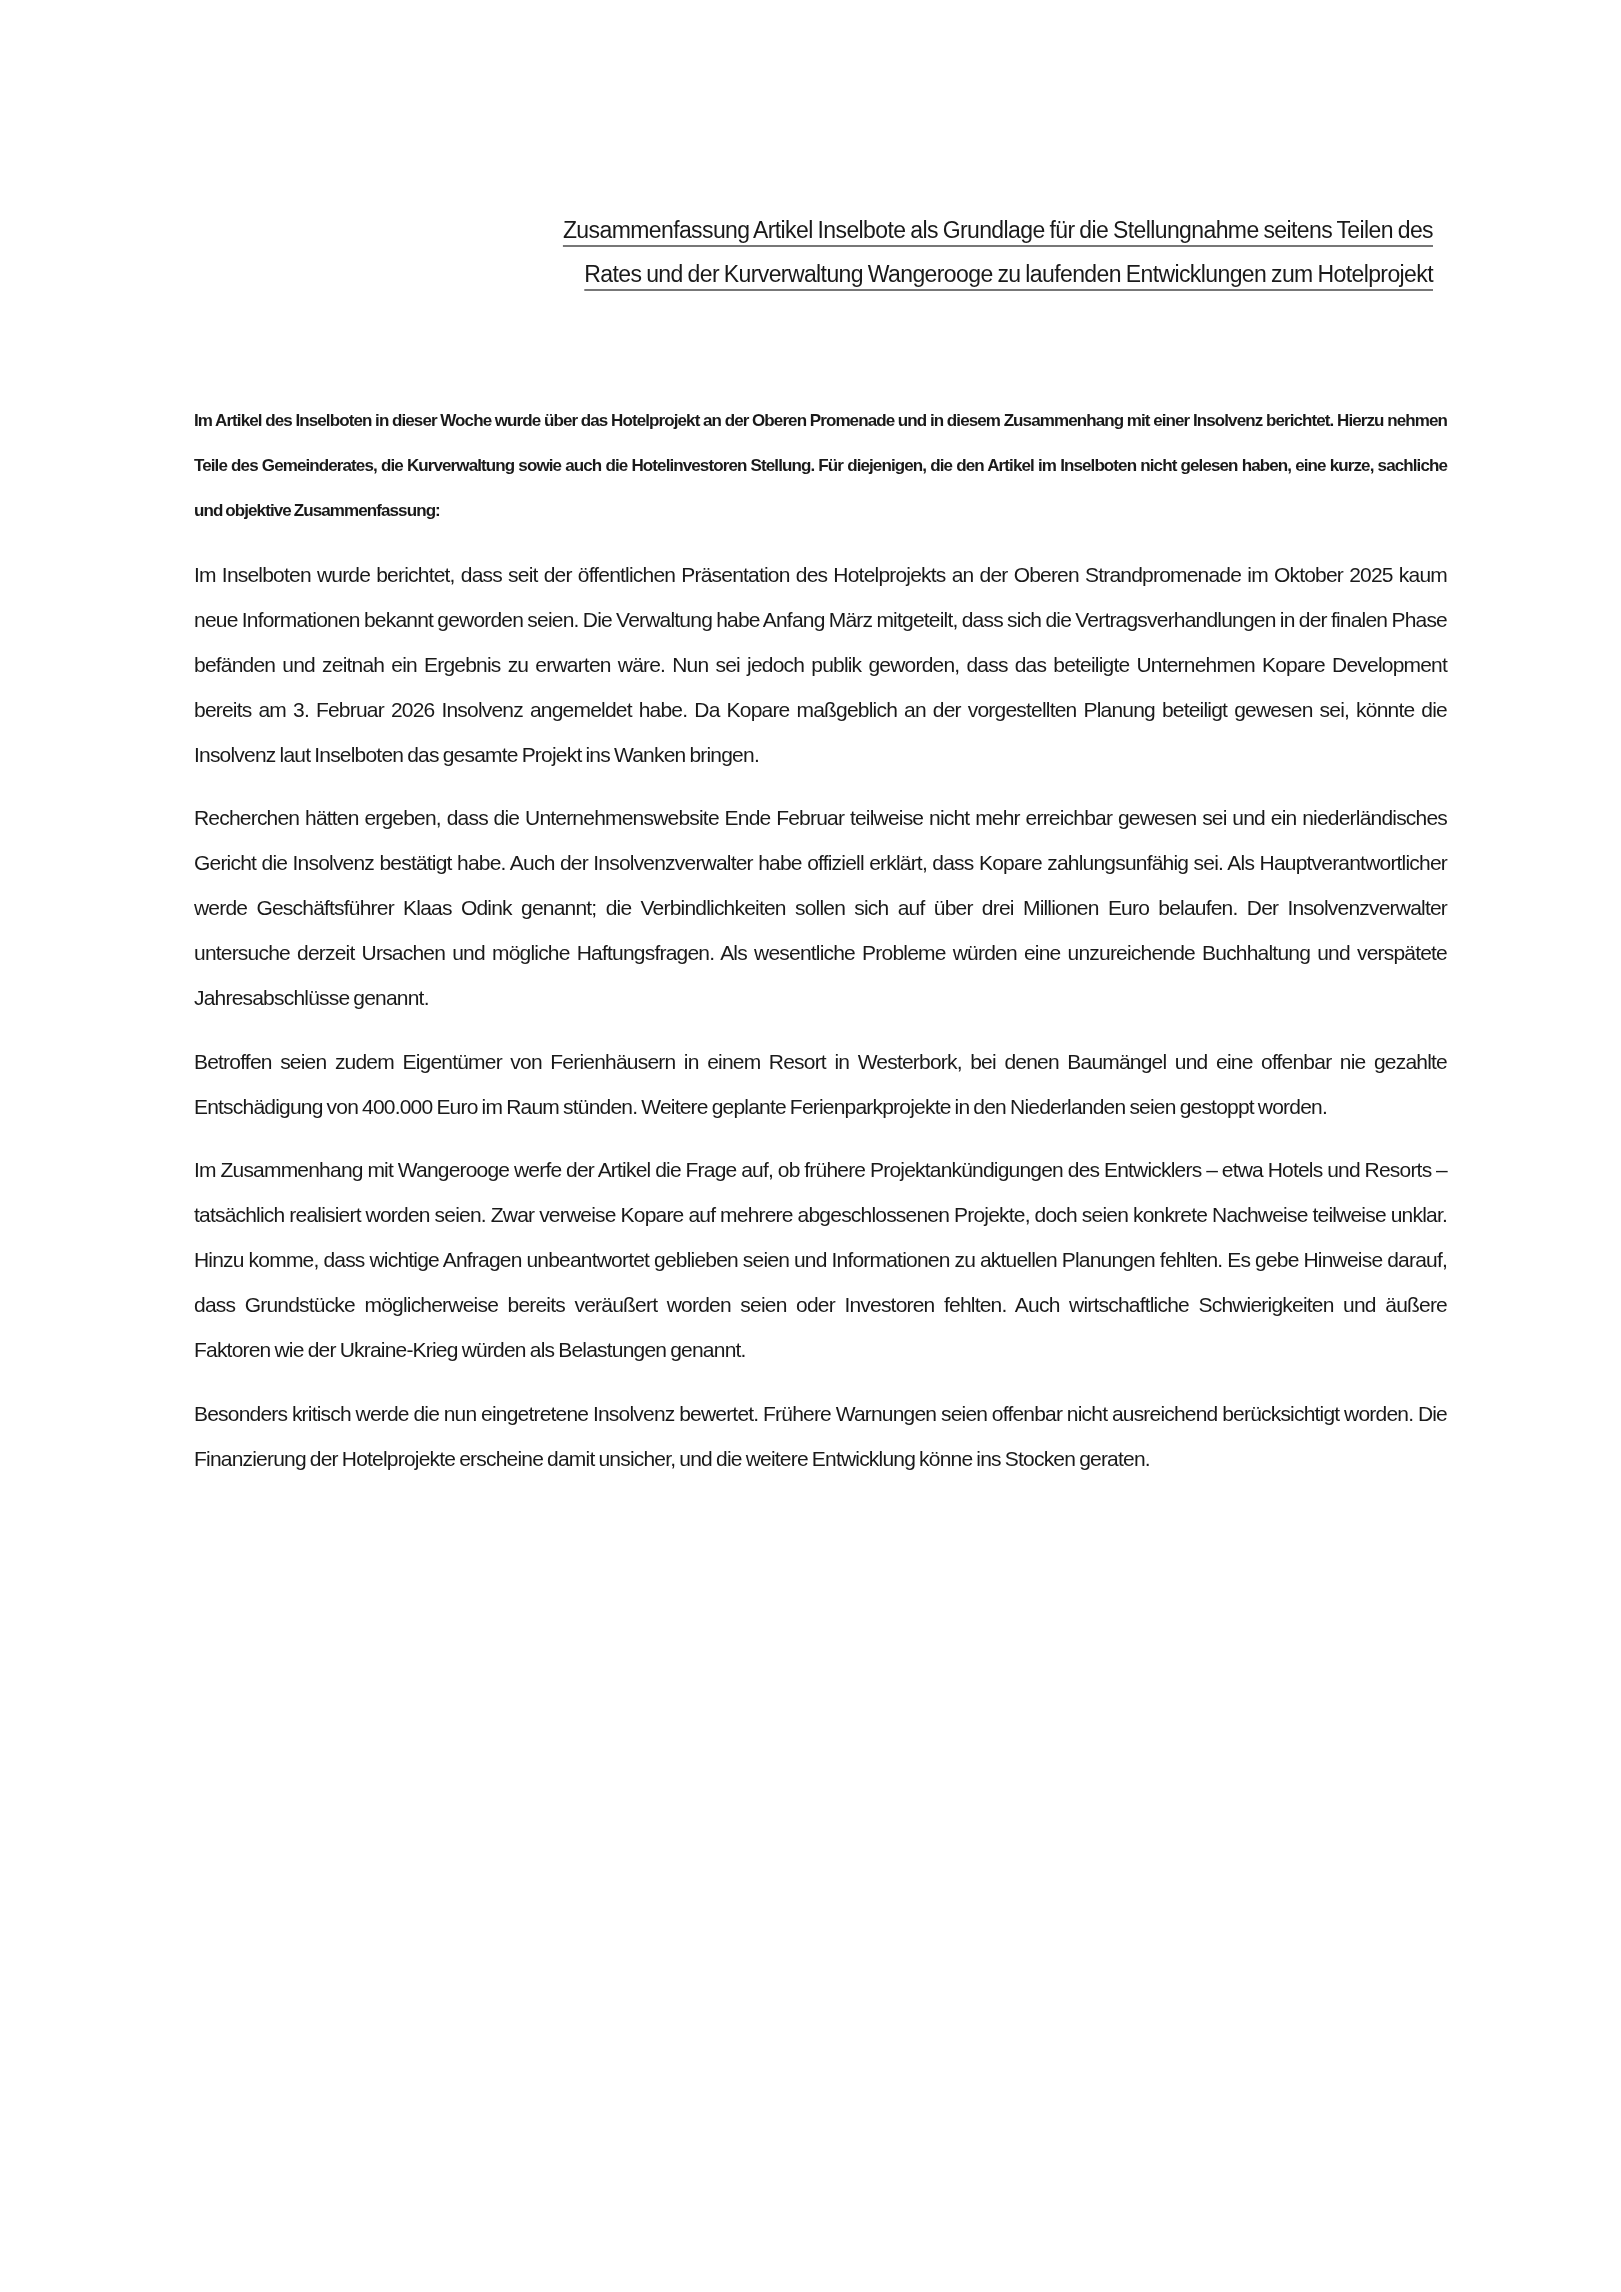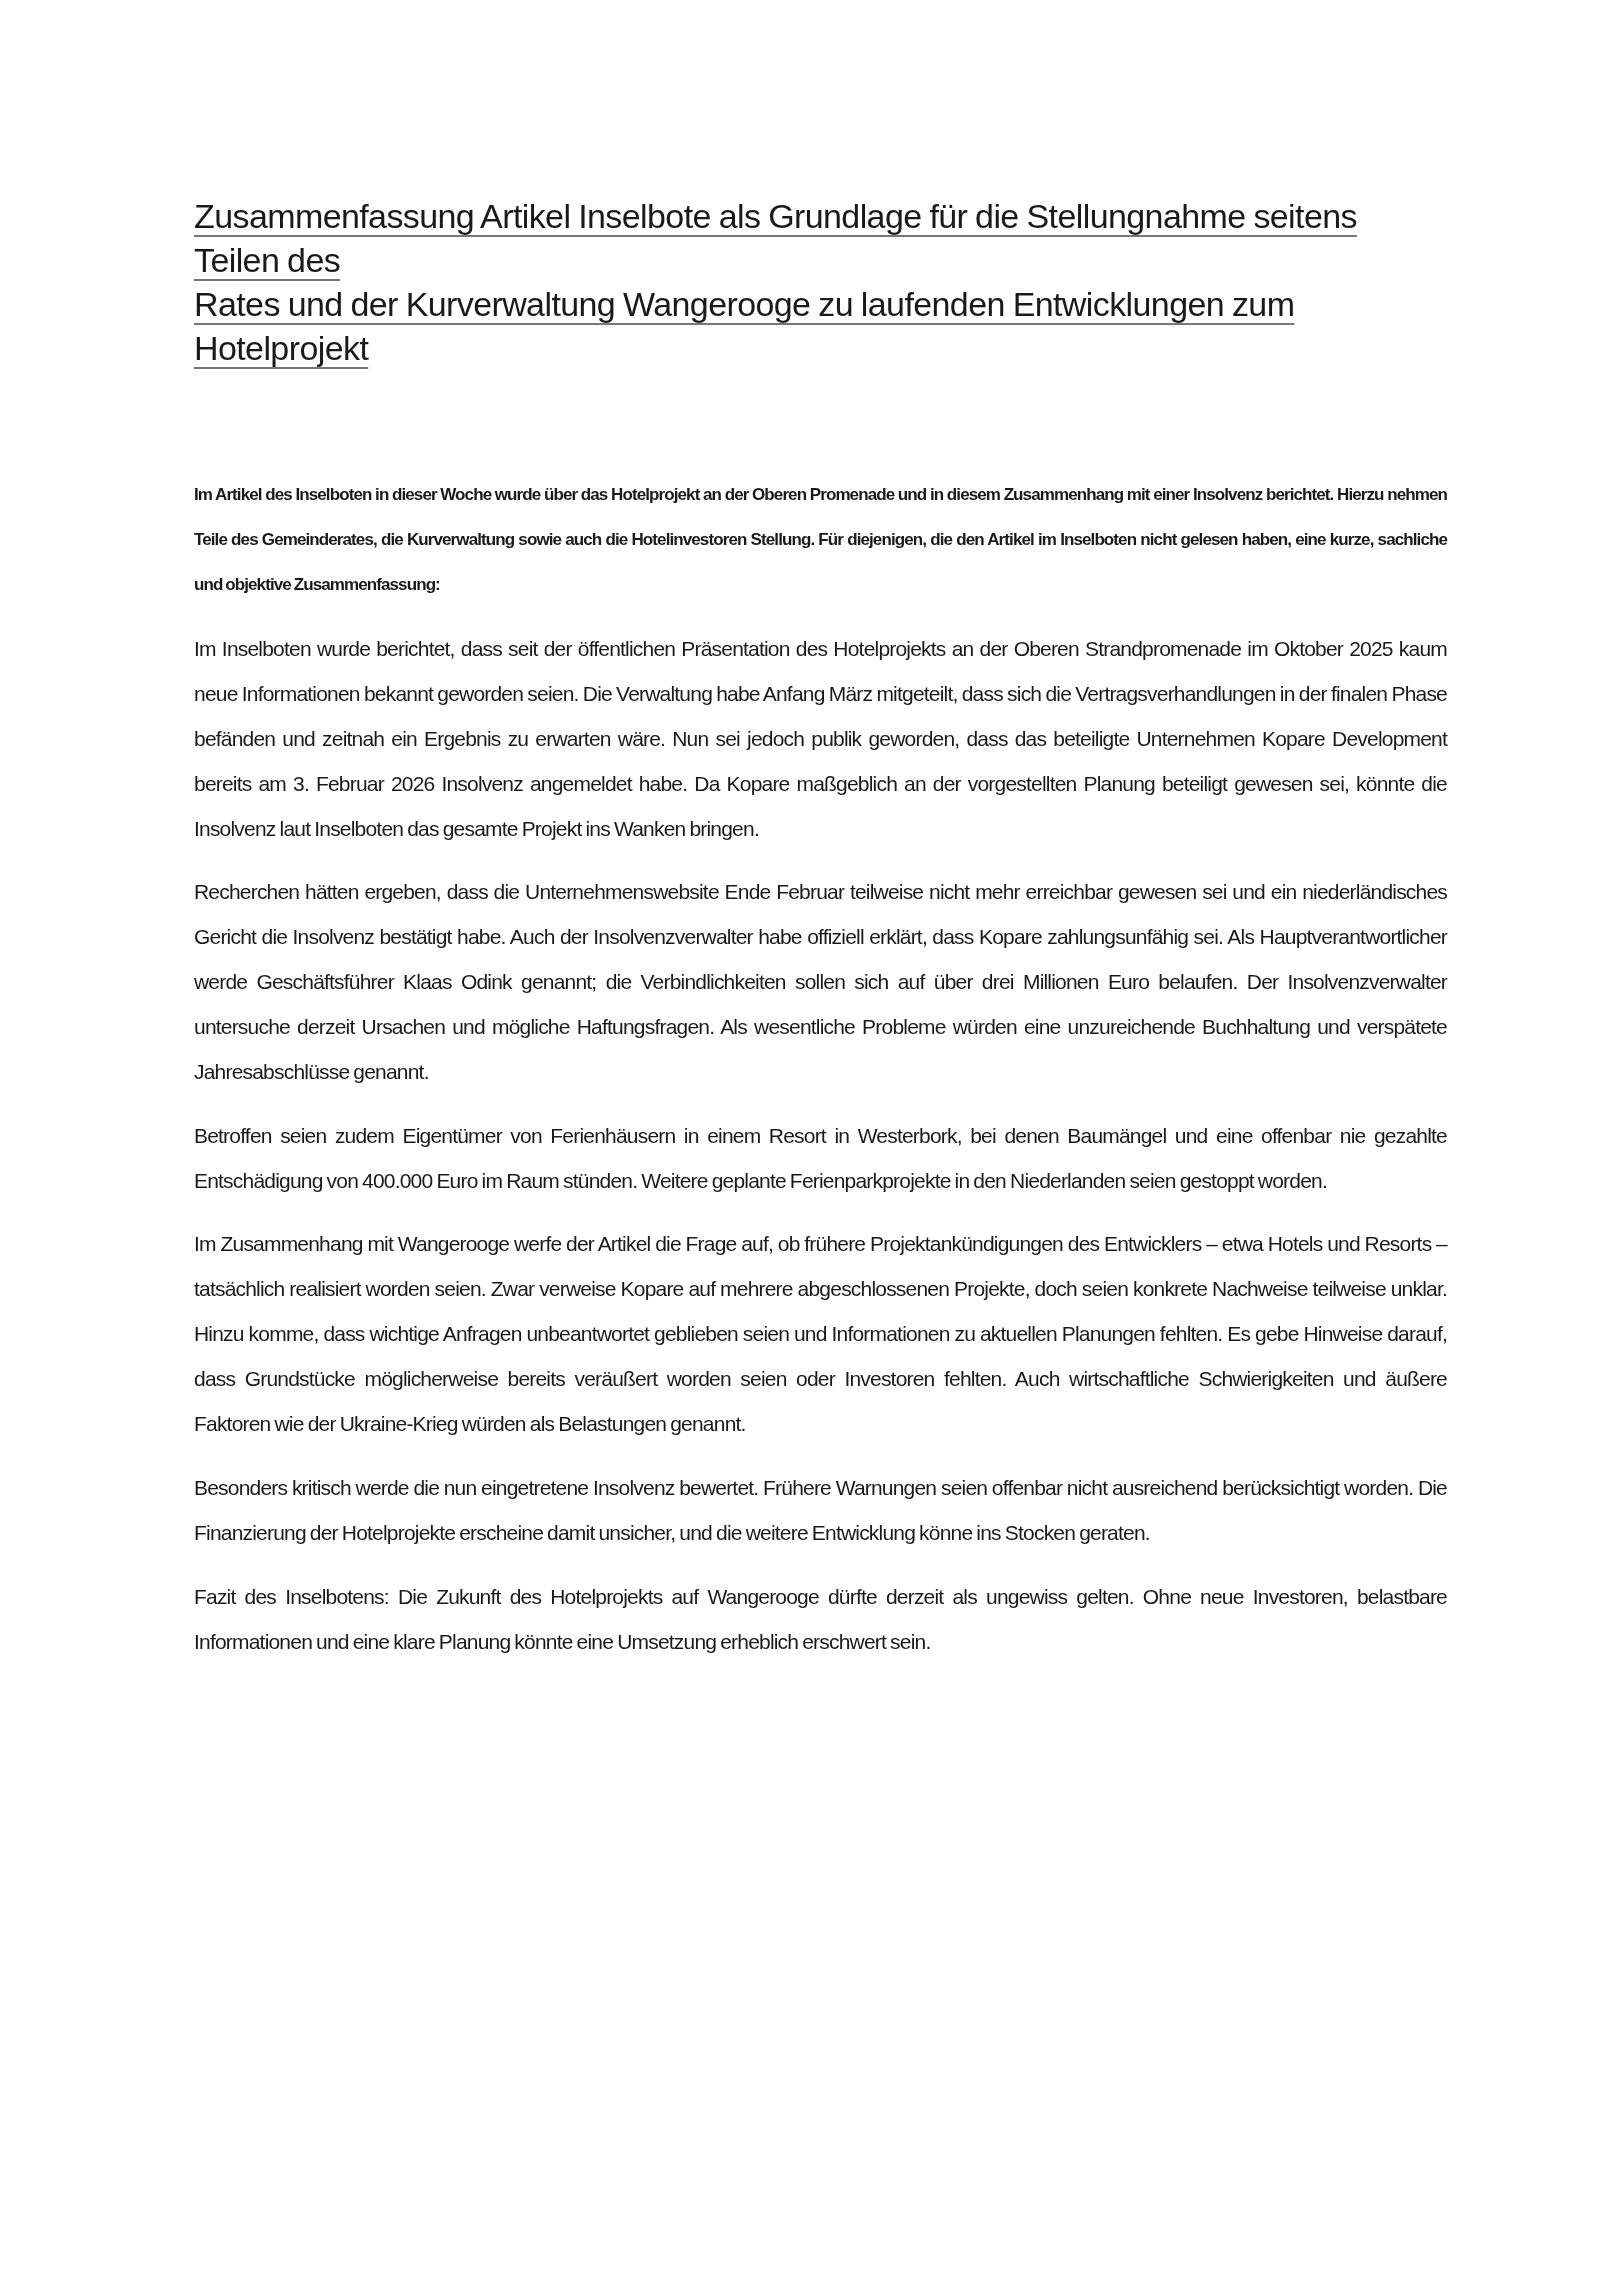--- a/index.html
+++ b/index.html
@@ -15,26 +15,27 @@
       color: #1a1a1a;
       font-family: "Liberation Sans", sans-serif;
     }
     .page {
       position: absolute;
       left: 194px;
       top: 194px;
       width: 1253px;
     }
     .title {
-      font-size: 34px;
+      font-size: 23px;
       line-height: 44px;
-      margin: 0;
+      margin: 14px;
       font-weight: normal;
       letter-spacing: -0.6px;
       word-spacing: -1px;
+      text-align: right;
     }
     .title span {
       text-decoration: underline;
       text-decoration-color: #777;
       text-underline-offset: 6.9px;
       text-decoration-thickness: 2px;
     }
     .intro {
       margin: 102px 0 0 0;
       font-size: 17px;
@@ -62,15 +63,14 @@
     <span>Rates und der Kurverwaltung Wangerooge zu laufenden Entwicklungen zum Hotelprojekt</span>
   </h1>
 
   <p class="intro">Im Artikel des Inselboten in dieser Woche wurde über das Hotelprojekt an der Oberen Promenade und in diesem Zusammenhang mit einer Insolvenz berichtet. Hierzu nehmen Teile des Gemeinderates, die Kurverwaltung sowie auch die Hotelinvestoren Stellung. Für diejenigen, die den Artikel im Inselboten nicht gelesen haben, eine kurze, sachliche und objektive Zusammenfassung:</p>
 
   <p class="para">Im Inselboten wurde berichtet, dass seit der öffentlichen Präsentation des Hotelprojekts an der Oberen Strandpromenade im Oktober 2025 kaum neue Informationen bekannt geworden seien. Die Verwaltung habe Anfang März mitgeteilt, dass sich die Vertragsverhandlungen in der finalen Phase befänden und zeitnah ein Ergebnis zu erwarten wäre. Nun sei jedoch publik geworden, dass das beteiligte Unternehmen Kopare Development bereits am 3. Februar 2026 Insolvenz angemeldet habe. Da Kopare maßgeblich an der vorgestellten Planung beteiligt gewesen sei, könnte die Insolvenz laut Inselboten das gesamte Projekt ins Wanken bringen.</p>
   <p class="para">Recherchen hätten ergeben, dass die Unternehmenswebsite Ende Februar teilweise nicht mehr erreichbar gewesen sei und ein niederländisches Gericht die Insolvenz bestätigt habe. Auch der Insolvenzverwalter habe offiziell erklärt, dass Kopare zahlungsunfähig sei. Als Hauptverantwortlicher werde Geschäftsführer Klaas Odink genannt; die Verbindlichkeiten sollen sich auf über drei Millionen Euro belaufen. Der Insolvenzverwalter untersuche derzeit Ursachen und mögliche Haftungsfragen. Als wesentliche Probleme würden eine unzureichende Buchhaltung und verspätete Jahresabschlüsse genannt.</p>
   <p class="para">Betroffen seien zudem Eigentümer von Ferienhäusern in einem Resort in Westerbork, bei denen Baumängel und eine offenbar nie gezahlte Entschädigung von 400.000 Euro im Raum stünden. Weitere geplante Ferienparkprojekte in den Niederlanden seien gestoppt worden.</p>
   <p class="para">Im Zusammenhang mit Wangerooge werfe der Artikel die Frage auf, ob frühere Projektankündigungen des Entwicklers – etwa Hotels und Resorts – tatsächlich realisiert worden seien. Zwar verweise Kopare auf mehrere abgeschlossenen Projekte, doch seien konkrete Nachweise teilweise unklar. Hinzu komme, dass wichtige Anfragen unbeantwortet geblieben seien und Informationen zu aktuellen Planungen fehlten. Es gebe Hinweise darauf, dass Grundstücke möglicherweise bereits veräußert worden seien oder Investoren fehlten. Auch wirtschaftliche Schwierigkeiten und äußere Faktoren wie der Ukraine-Krieg würden als Belastungen genannt.</p>
   <p class="para">Besonders kritisch werde die nun eingetretene Insolvenz bewertet. Frühere Warnungen seien offenbar nicht ausreichend berücksichtigt worden. Die Finanzierung der Hotelprojekte erscheine damit unsicher, und die weitere Entwicklung könne ins Stocken geraten.</p>
-  <p class="para">Fazit des Inselbotens: Die Zukunft des Hotelprojekts auf Wangerooge dürfte derzeit als ungewiss gelten. Ohne neue Investoren, belastbare Informationen und eine klare Planung könnte eine Umsetzung erheblich erschwert sein.</p>
 </div>
 
 
 </body></html>

